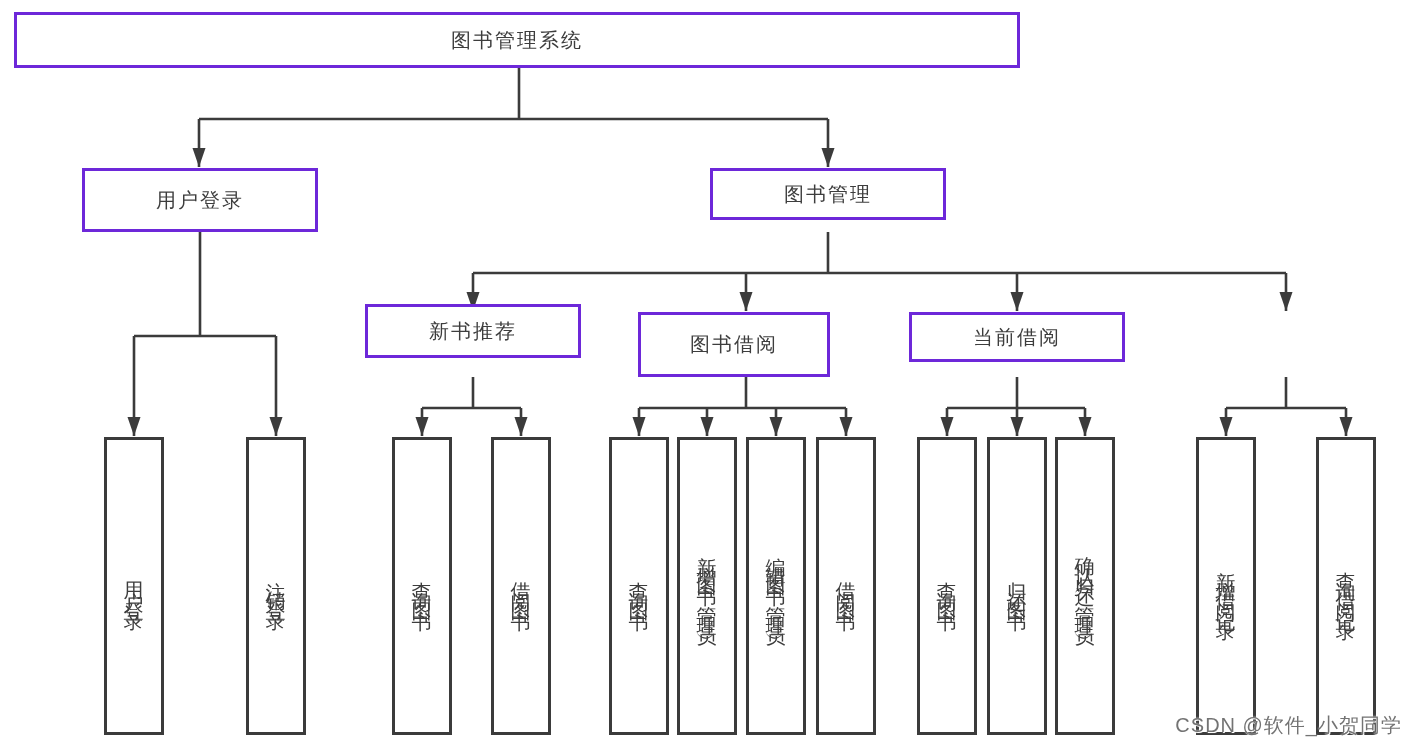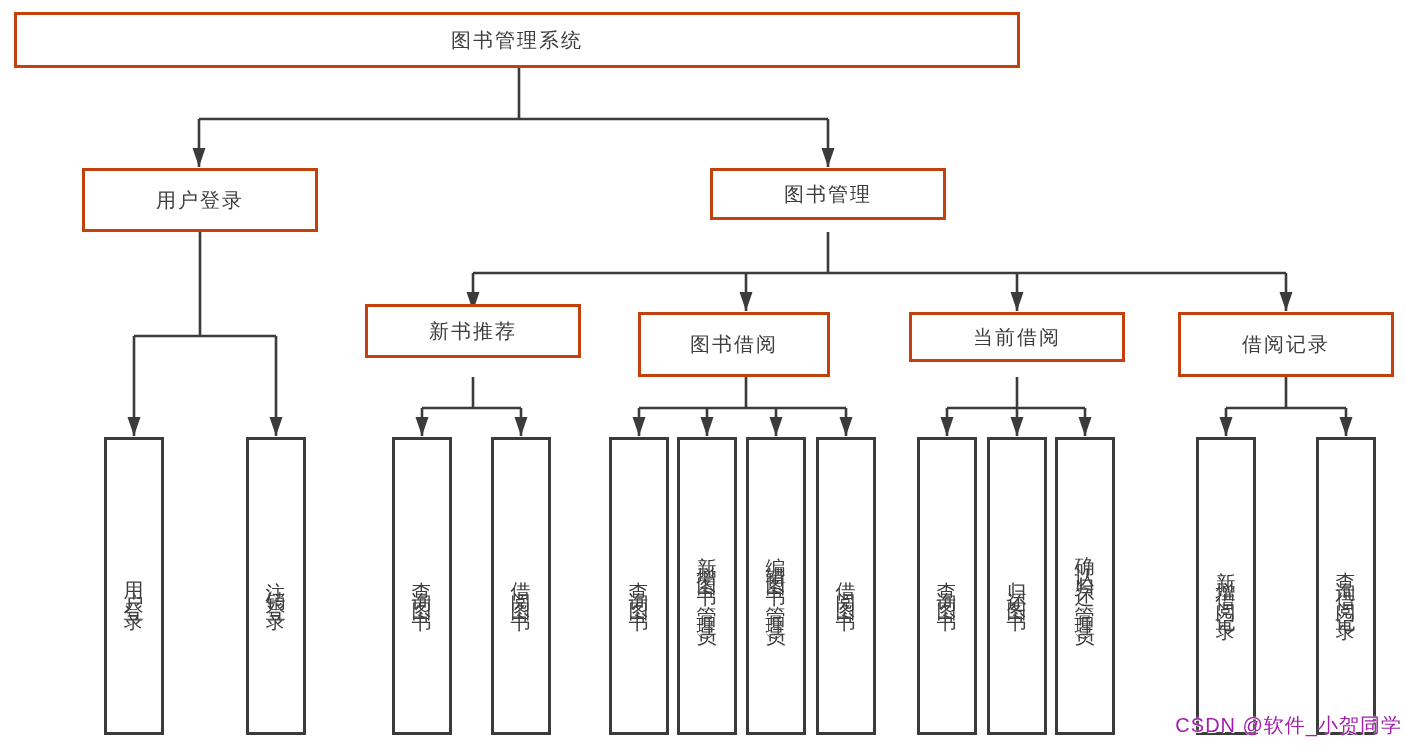--- a/index.html
+++ b/index.html
@@ -15,21 +15,21 @@
   #wires {
     position: absolute;
     left: 0; top: 0;
     z-index: 0;
   }
   .ln { stroke: #3b3b3b; stroke-width: 2.6; fill: none; }
   marker { overflow: visible; }
   .hbox {
     position: absolute;
     box-sizing: border-box;
-    border: 3px solid #c2410c;
+    border: 3px solid #6d28d9;
     background: #ffffff;
     display: flex;
     align-items: center;
     justify-content: center;
     font-size: 20px;
     letter-spacing: 2px;
     z-index: 1;
   }
   .vbox {
     position: absolute;
@@ -45,21 +45,21 @@
     letter-spacing: 10px;
     line-height: 1;
     z-index: 1;
   }
   #watermark {
     position: absolute;
     top: 712px;
     right: 3px;
     font-size: 20px;
     letter-spacing: 1px;
-    color: #a21caf;
+    color: #737373;
     text-shadow: 0 0 2px #ffffff, 1px 1px 0 #ffffff;
     z-index: 2;
     white-space: nowrap;
   }
 </style>
 </head>
 <body>
 
 <div id="canvas">
 
@@ -101,21 +101,20 @@
   </svg>
 
   <div class="hbox" style="left:14px; top:12px; width:1006px; height:56px;">图书管理系统</div>
 
   <div class="hbox" style="left:82px; top:168px; width:236px; height:64px;">用户登录</div>
   <div class="hbox" style="left:710px; top:168px; width:236px; height:52px;">图书管理</div>
 
   <div class="hbox" style="left:365px; top:304px; width:216px; height:54px;">新书推荐</div>
   <div class="hbox" style="left:638px; top:312px; width:192px; height:65px;">图书借阅</div>
   <div class="hbox" style="left:909px; top:312px; width:216px; height:50px;">当前借阅</div>
-  <div class="hbox" style="left:1178px; top:312px; width:216px; height:65px;">借阅记录</div>
 
   <div class="vbox" style="left:104px; top:437px; width:60px; height:298px;">用户登录</div>
   <div class="vbox" style="left:246px; top:437px; width:60px; height:298px;">注销登录</div>
 
   <div class="vbox" style="left:392px; top:437px; width:60px; height:298px;">查询图书</div>
   <div class="vbox" style="left:491px; top:437px; width:60px; height:298px;">借阅图书</div>
 
   <div class="vbox" style="left:609px; top:437px; width:60px; height:298px;">查询图书</div>
   <div class="vbox" style="left:677px; top:437px; width:60px; height:298px;">新增图书（管理员）</div>
   <div class="vbox" style="left:746px; top:437px; width:60px; height:298px;">编辑图书（管理员）</div>

